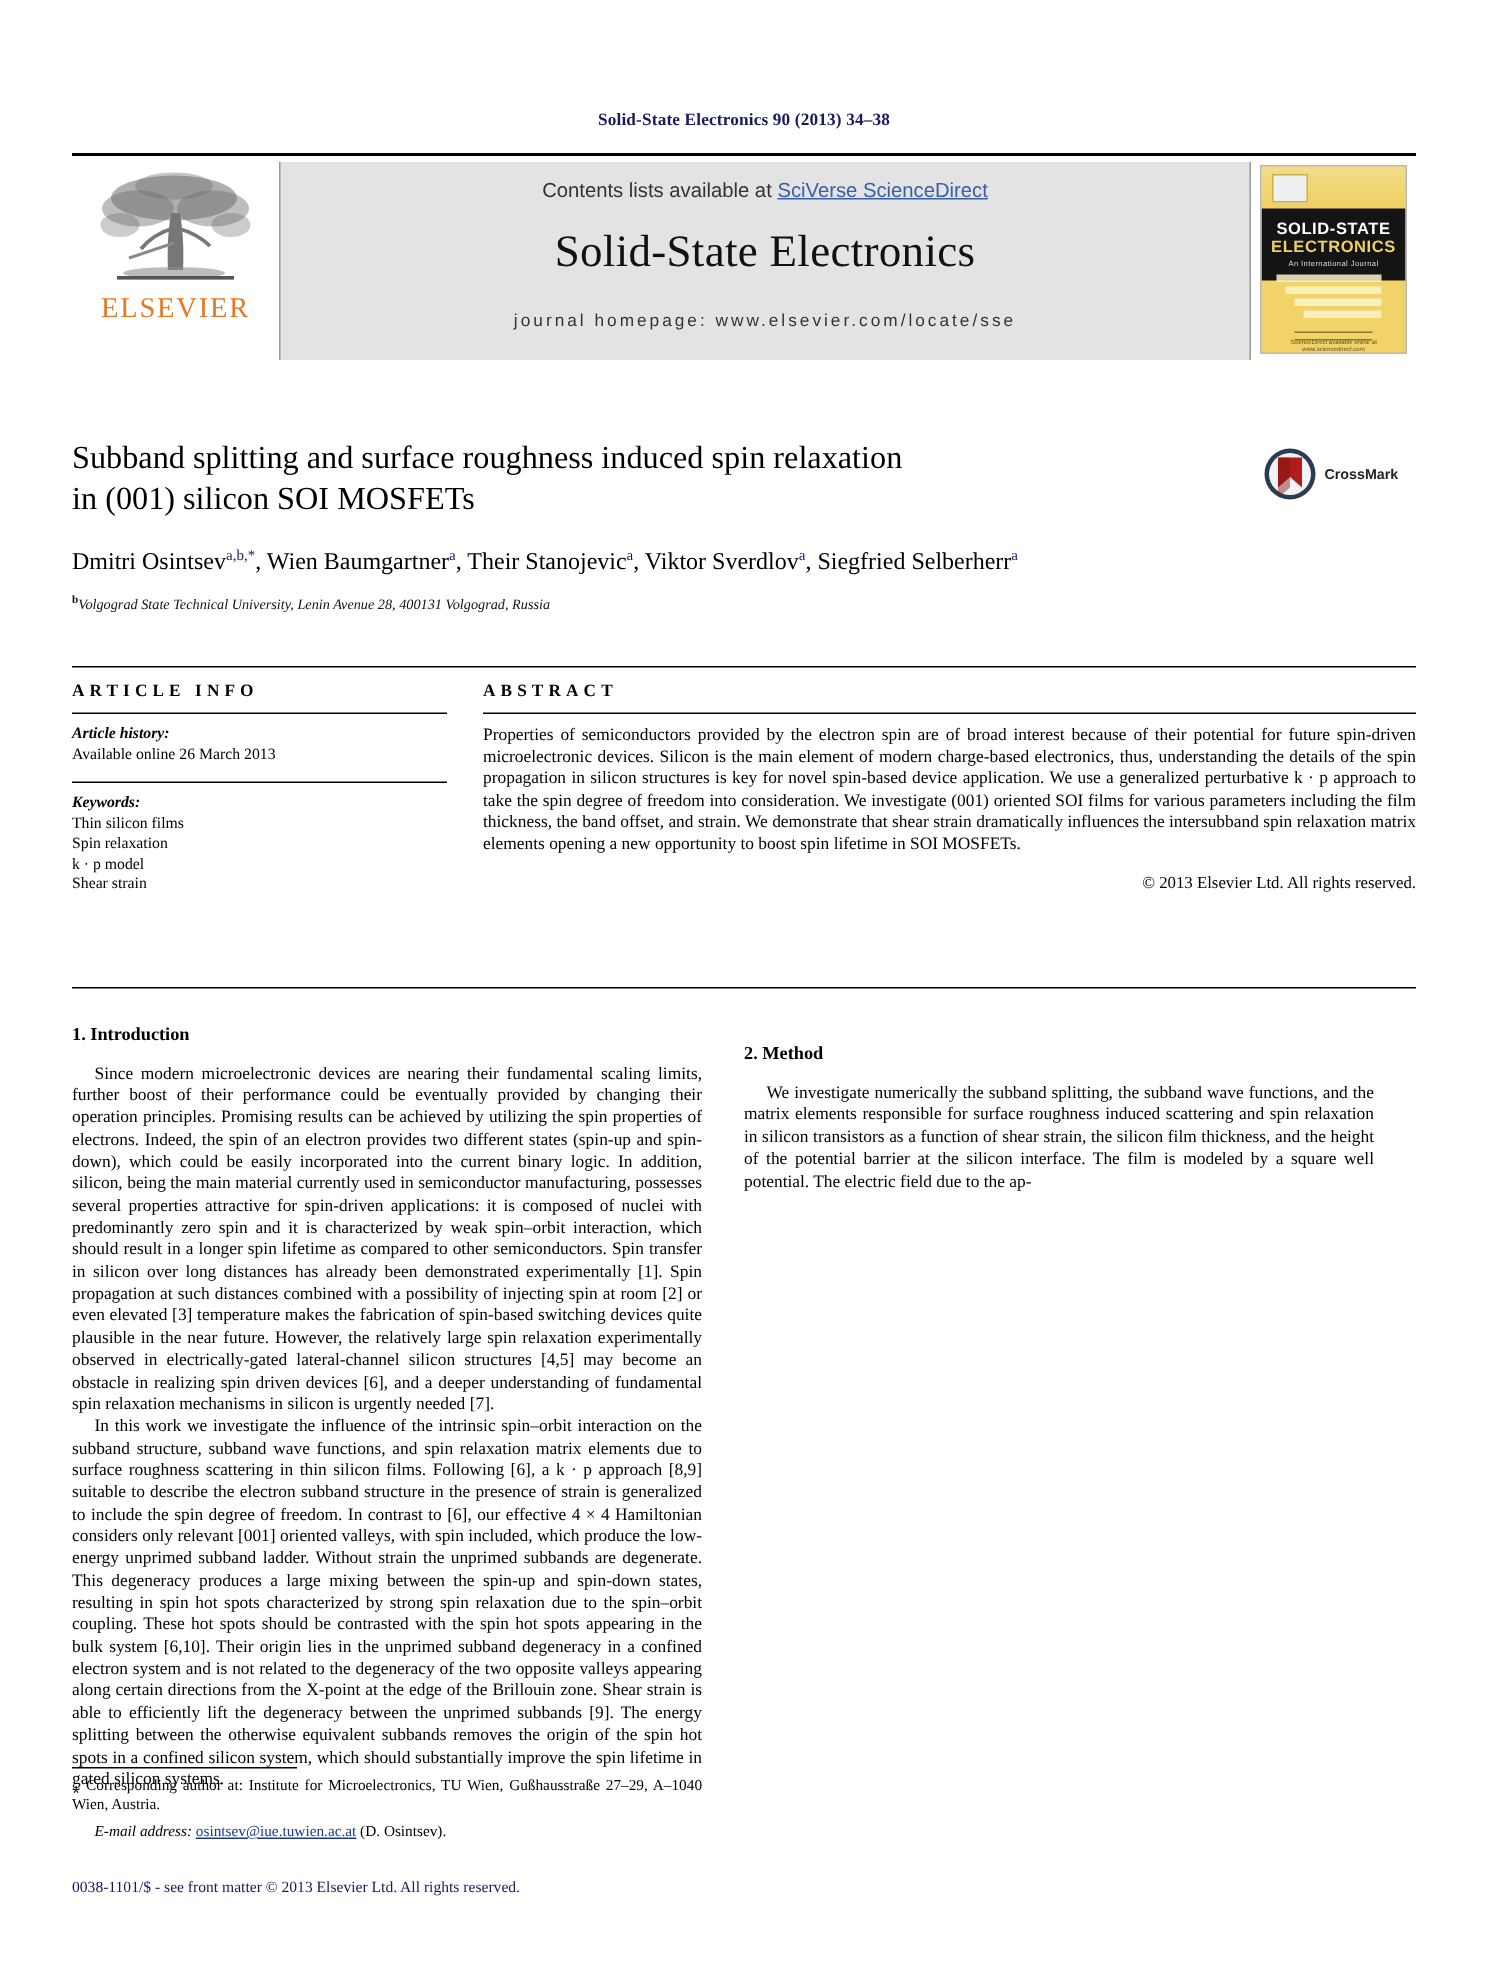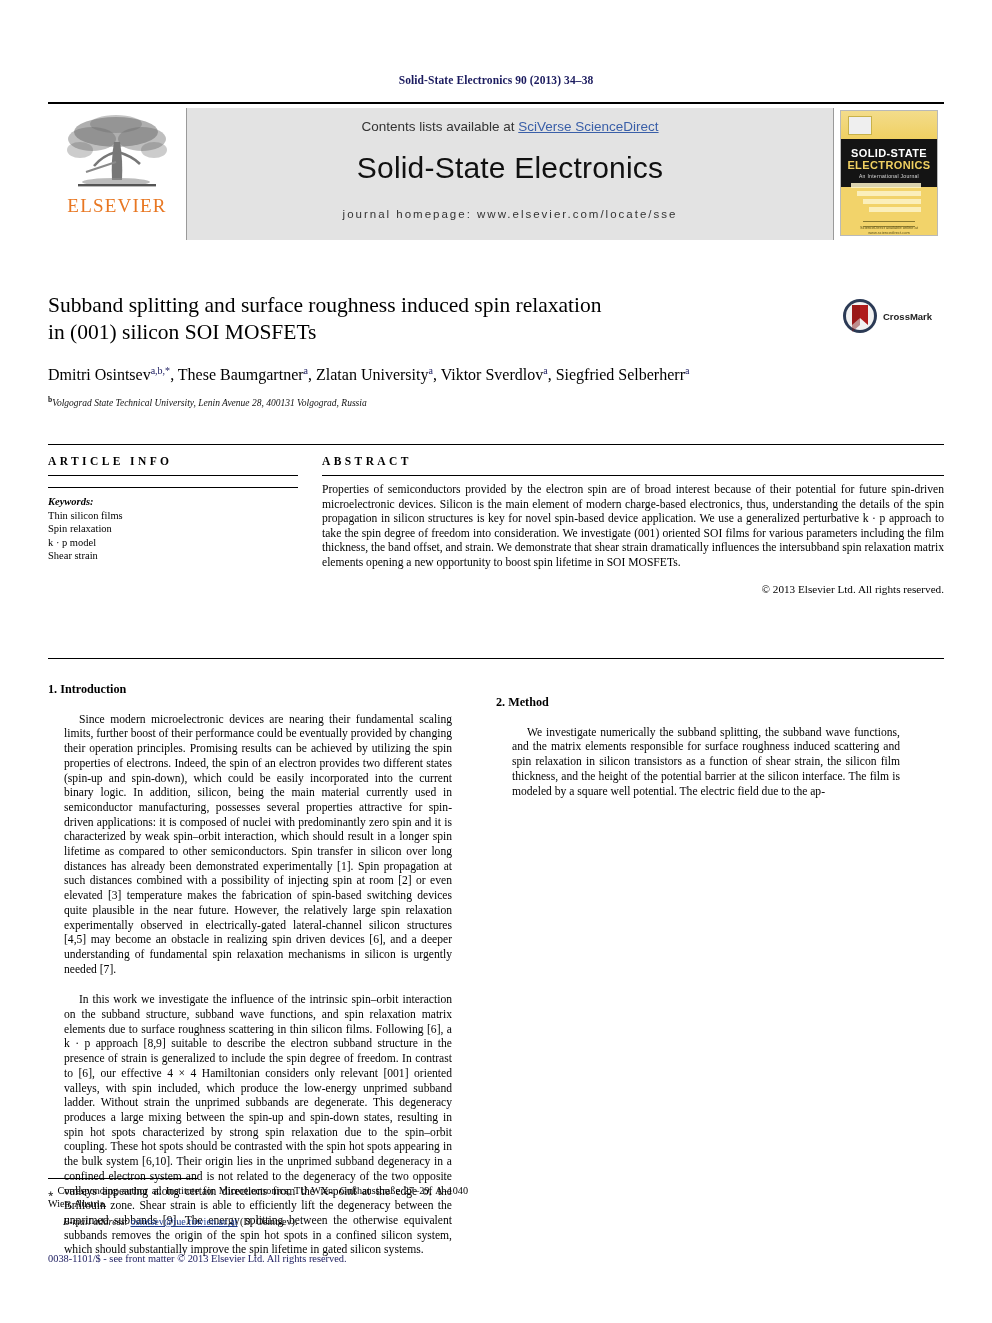--- a/index.html
+++ b/index.html
@@ -83,21 +83,21 @@
   }
   .contents-line {
     font-family: "Liberation Sans", sans-serif;
     font-size: 13.5px;
     color: #333;
   }
   .contents-line .sd-link {
     color: #3a5fa8;
   }
   .journal-title {
-    font-family: Liberation Sans, sans-serif;
+    font-family: Liberation Serif, serif;
     font-size: 30px;
     color: #111;
     margin-top: 17px;
     letter-spacing: 0.2px;
   }
   .journal-home {
     font-family: "Liberation Sans", sans-serif;
     font-size: 11.5px;
     letter-spacing: 2.0px;
     color: #333;
@@ -279,21 +279,21 @@
   }
   .col-left { left: 48px; }
   .col-right { left: 496px; }
   .col h2 {
     font-size: 12.2px;
     font-weight: bold;
     margin: 0 0 12px 0;
     text-align: left;
   }
   .col h2.spaced { margin-top: 13px; }
-  .col p { margin: 16px; text-indent: 15px; }
+  .col p { margin: 0; text-indent: 15px; }
 
   
   .footnote-rule {
     position: absolute;
     left: 48px;
     top: 1178px;
     width: 150px;
     border-top: 1px solid #000;
   }
   .footnotes {
@@ -384,21 +384,21 @@
 
     </div>
   </div>
 
   <div class="title-block">
     <h1 class="article-title">
       <span>Subband splitting and surface roughness induced spin relaxation</span><br>
       <span>in (001) silicon SOI MOSFETs</span>
     </h1>
     <div class="authors">
-      <span>Dmitri Osintsev</span><sup>a,b,*</sup>, <span>These Baumgartner</span><sup>a</sup>, <span>Zlatan University</span><sup>a</sup>, <span>Viktor Sverdlov</span><sup>a</sup>, <span>Siegfried Selberherr</span><sup>a</sup>
+      <span>Dmitri Osintsev</span><sup>a,b,*</sup>, <span>Wien Baumgartner</span><sup>a</sup>, <span>Their Stanojevic</span><sup>a</sup>, <span>Viktor Sverdlov</span><sup>a</sup>, <span>Siegfried Selberherr</span><sup>a</sup>
     </div>
     <div class="affils">
       <div><sup>b</sup><span>Volgograd State Technical University, Lenin Avenue 28, 400131 Volgograd, Russia</span></div>
     </div>
   </div>
 
   <div class="crossmark">
     <svg width="36" height="36" viewBox="0 0 36 36">
       <circle cx="18" cy="18" r="17" fill="#2b3a55"></circle>
       <circle cx="18" cy="18" r="14" fill="#f2f2f2"></circle>
@@ -407,20 +407,24 @@
     </svg>
     <span class="crossmark-label">CrossMark</span>
   </div>
 
   <div class="rule-full" id="rule-a"></div>
   <div class="rule-full" id="rule-b"></div>
 
   <div class="info-col">
     <div class="sec-head">ARTICLE INFO</div>
     <div class="thin-rule"></div>
+    <div class="info-group">
+      <div class="it">Article history:</div>
+      <div>Available online 26 March 2013</div>
+    </div>
     <div class="kw-rule"></div>
     <div class="info-group">
       <div class="it">Keywords:</div>
       <div>Thin silicon films</div>
       <div>Spin relaxation</div>
       <div>k · p model</div>
       <div>Shear strain</div>
     </div>
   </div>
 

